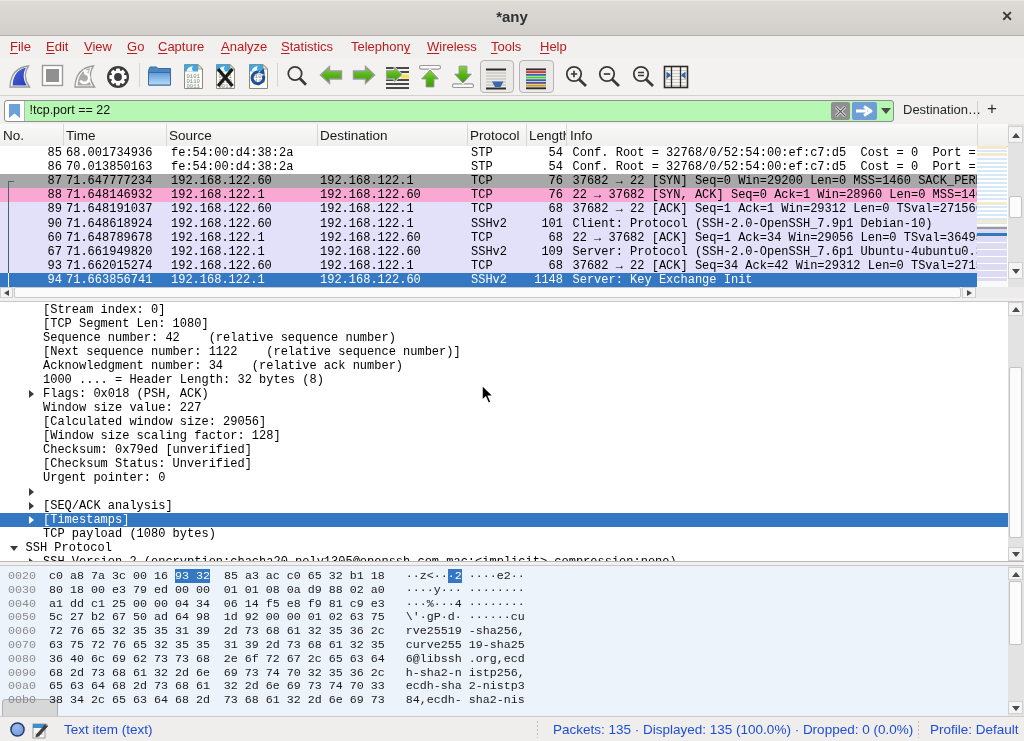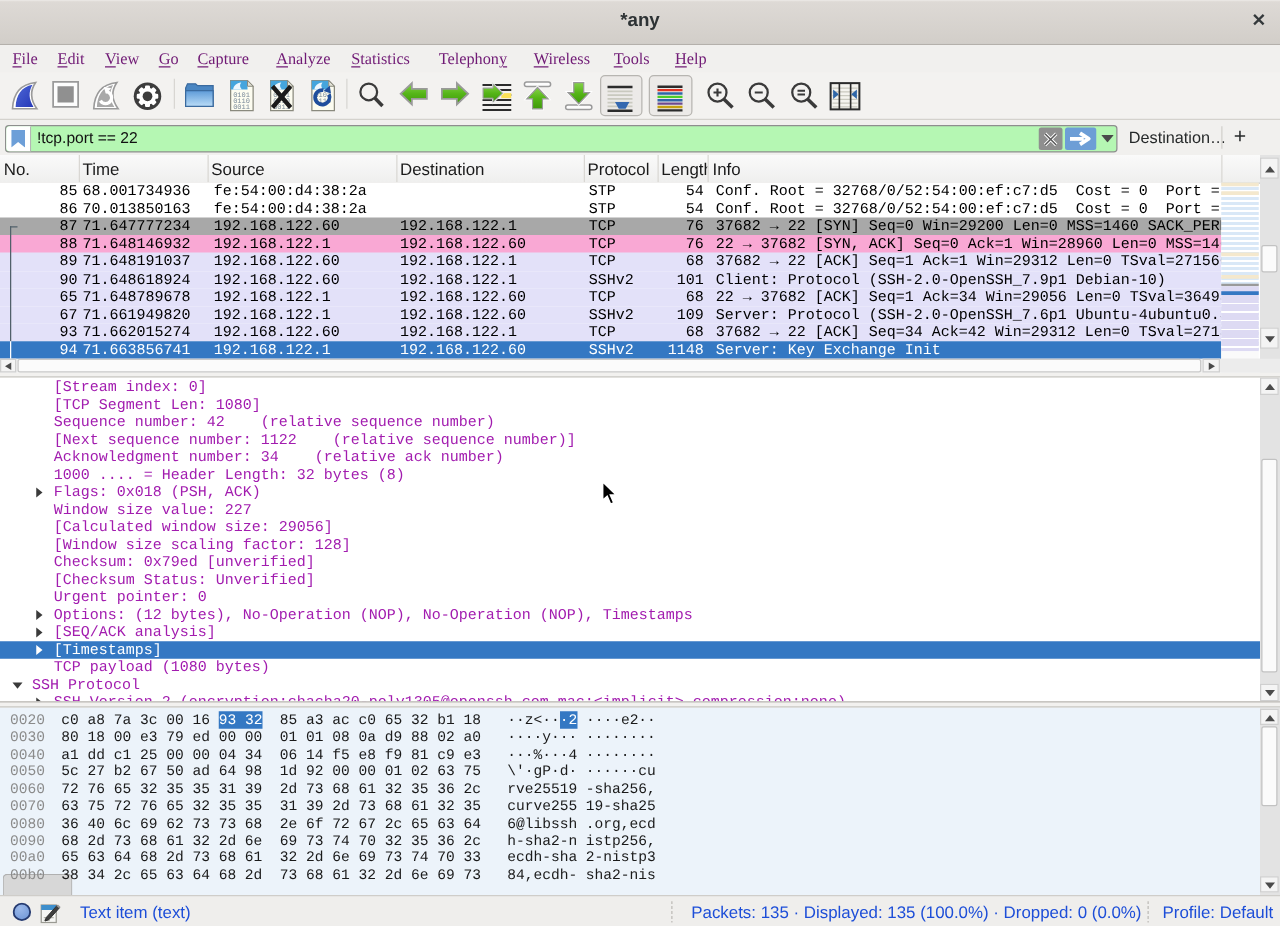--- a/index.html
+++ b/index.html
@@ -4,21 +4,21 @@
 #win{position:relative;width:1024px;height:741px;overflow:hidden;background:#f2f1ef;font-family:"Liberation Sans",sans-serif;}
 .abs{position:absolute;}
 .m{font-family:"Liberation Mono",monospace;font-size:12px;white-space:pre;position:absolute;}
 .prow .m{font-size:12px;}
 
 #titlebar{left:0;top:0;width:1024px;height:35px;background:linear-gradient(#dedad6,#d2cec9);border-bottom:1px solid #b4b0ab;box-shadow:inset 0 1px 0 #e9e6e3;}
 #title{left:0;top:8px;width:1024px;text-align:center;font-size:15px;font-weight:bold;color:#2d3234;}
 #closex{right:11px;top:8px;font-size:14px;font-weight:bold;color:#34393b;}
 
 #menubar{left:0;top:36px;width:1024px;height:22px;background:#f1f0ee;}
-#menubar span{position:absolute;top:3px;font-size:13px;color:#701a75;font-family:Liberation Serif, serif;}
+#menubar span{position:absolute;top:3px;font-size:13px;color:#b91c1c;}
 #menubar u{text-decoration:underline;text-underline-offset:2px;}
 
 #toolbar{left:0;top:58px;width:1024px;height:37px;background:#f3f2f0;border-bottom:1px solid #d4d2cd;}
 .tbi{position:absolute;top:6px;}
 .tsep{position:absolute;top:5px;width:1px;height:24px;background:#d8d6d2;}
 
 #filterbar{left:0;top:96px;width:1024px;height:28px;background:#f1f0ee;}
 #fentry{position:absolute;left:4px;top:4px;width:888px;height:20px;background:#b5f7b3;border:1px solid #8e8e8e;border-radius:3px;}
 #fbook{position:absolute;left:0;top:0;width:19px;height:20px;background:#fff;border-right:1px solid #b5b5b5;border-radius:3px 0 0 3px;}
 #ftext{position:absolute;left:24.5px;top:1.5px;font-size:12.5px;color:#111;}
@@ -39,21 +39,21 @@
 .c-ln{left:505px;width:58px;text-align:right;}
 .c-in{left:572.5px;}
 
 .sb{position:absolute;background:#e3e3e3;}
 .sbtn{position:absolute;left:0;width:15px;background:#f4f4f4;border:1px solid #cfcfcf;box-sizing:border-box;}
 .sthumb{position:absolute;left:1px;width:13px;background:#fbfbfb;border:1px solid #c2c2c2;border-radius:2px;box-sizing:border-box;}
 .tri{position:absolute;width:0;height:0;}
 
 #tree{left:0;top:302px;width:1024px;height:259px;background:#fff;overflow:hidden;}
 .trow{position:absolute;left:0;width:1008px;height:14px;line-height:14px;}
-.trow .tx{position:absolute;font-family:"Liberation Mono",monospace;font-size:12px;white-space:pre;color:#a21caf;}
+.trow .tx{position:absolute;font-family:"Liberation Mono",monospace;font-size:12px;white-space:pre;color:#000000;}
 .exp{position:absolute;width:0;height:0;}
 
 #hexpane{left:0;top:566px;width:1024px;height:150px;background:#ecf3fa;overflow:hidden;}
 #hexpane .m{font-size:11.67px;}
 .hrow{position:absolute;line-height:13.8px;}
 .hl{background:#3478c3;color:#fff;}
 
 #status{left:0;top:716px;width:1024px;height:25px;background:#efeeec;border-top:1px solid #cfcdc9;}
 #status .st{position:absolute;top:5px;font-size:13.5px;color:#1d4ed8;white-space:pre;}
 </style></head><body>
@@ -344,21 +344,21 @@
     <div class="prow" style="top:92.5px;background:#e3e1f9">
         <span class="m c-no">90</span>
         <span class="m c-ti">71.648618924</span>
         <span class="m c-sr">192.168.122.60</span>
         <span class="m c-ds">192.168.122.1</span>
         <span class="m c-pr">SSHv2</span>
         <span class="m c-ln">101</span>
         <span class="m c-in">Client: Protocol (SSH-2.0-OpenSSH_7.9p1 Debian-10)</span>
       </div>
     <div class="prow" style="top:106.6px;background:#e3e1f9">
-        <span class="m c-no">65</span>
+        <span class="m c-no">60</span>
         <span class="m c-ti">71.648789678</span>
         <span class="m c-sr">192.168.122.1</span>
         <span class="m c-ds">192.168.122.60</span>
         <span class="m c-pr">TCP</span>
         <span class="m c-ln">68</span>
         <span class="m c-in">22 → 37682 [ACK] Seq=1 Ack=34 Win=29056 Len=0 TSval=3649546460 TSecr=2715661201</span>
       </div>
     <div class="prow" style="top:120.7px;background:#e3e1f9">
         <span class="m c-no">67</span>
         <span class="m c-ti">71.661949820</span>
@@ -454,21 +454,20 @@
         <span class="tx" style="left:43px">Checksum: 0x79ed [unverified]</span>
       </div>
     <div class="trow" style="top:155px">
         <span class="tx" style="left:43px">[Checksum Status: Unverified]</span>
       </div>
     <div class="trow" style="top:169px">
         <span class="tx" style="left:43px">Urgent pointer: 0</span>
       </div>
     <div class="trow" style="top:183px">
         <div class="exp" style="left:29px;top:3px;border-top:4px solid transparent;border-bottom:4px solid transparent;border-left:5px solid #3a3a3a"></div>
-        <span class="tx" style="left:43px">Options: (12 bytes), No-Operation (NOP), No-Operation (NOP), Timestamps</span>
       </div>
     <div class="trow" style="top:197px">
         <div class="exp" style="left:29px;top:3px;border-top:4px solid transparent;border-bottom:4px solid transparent;border-left:5px solid #3a3a3a"></div>
         <span class="tx" style="left:43px">[SEQ/ACK analysis]</span>
       </div>
     <div class="trow" style="top:211px;background:#3478c3">
         <div class="exp" style="left:29px;top:3px;border-top:4px solid transparent;border-bottom:4px solid transparent;border-left:5px solid #fff"></div>
         <span class="tx" style="left:43px;color:#fff">[Timestamps]</span>
       </div>
     <div class="trow" style="top:225px">

